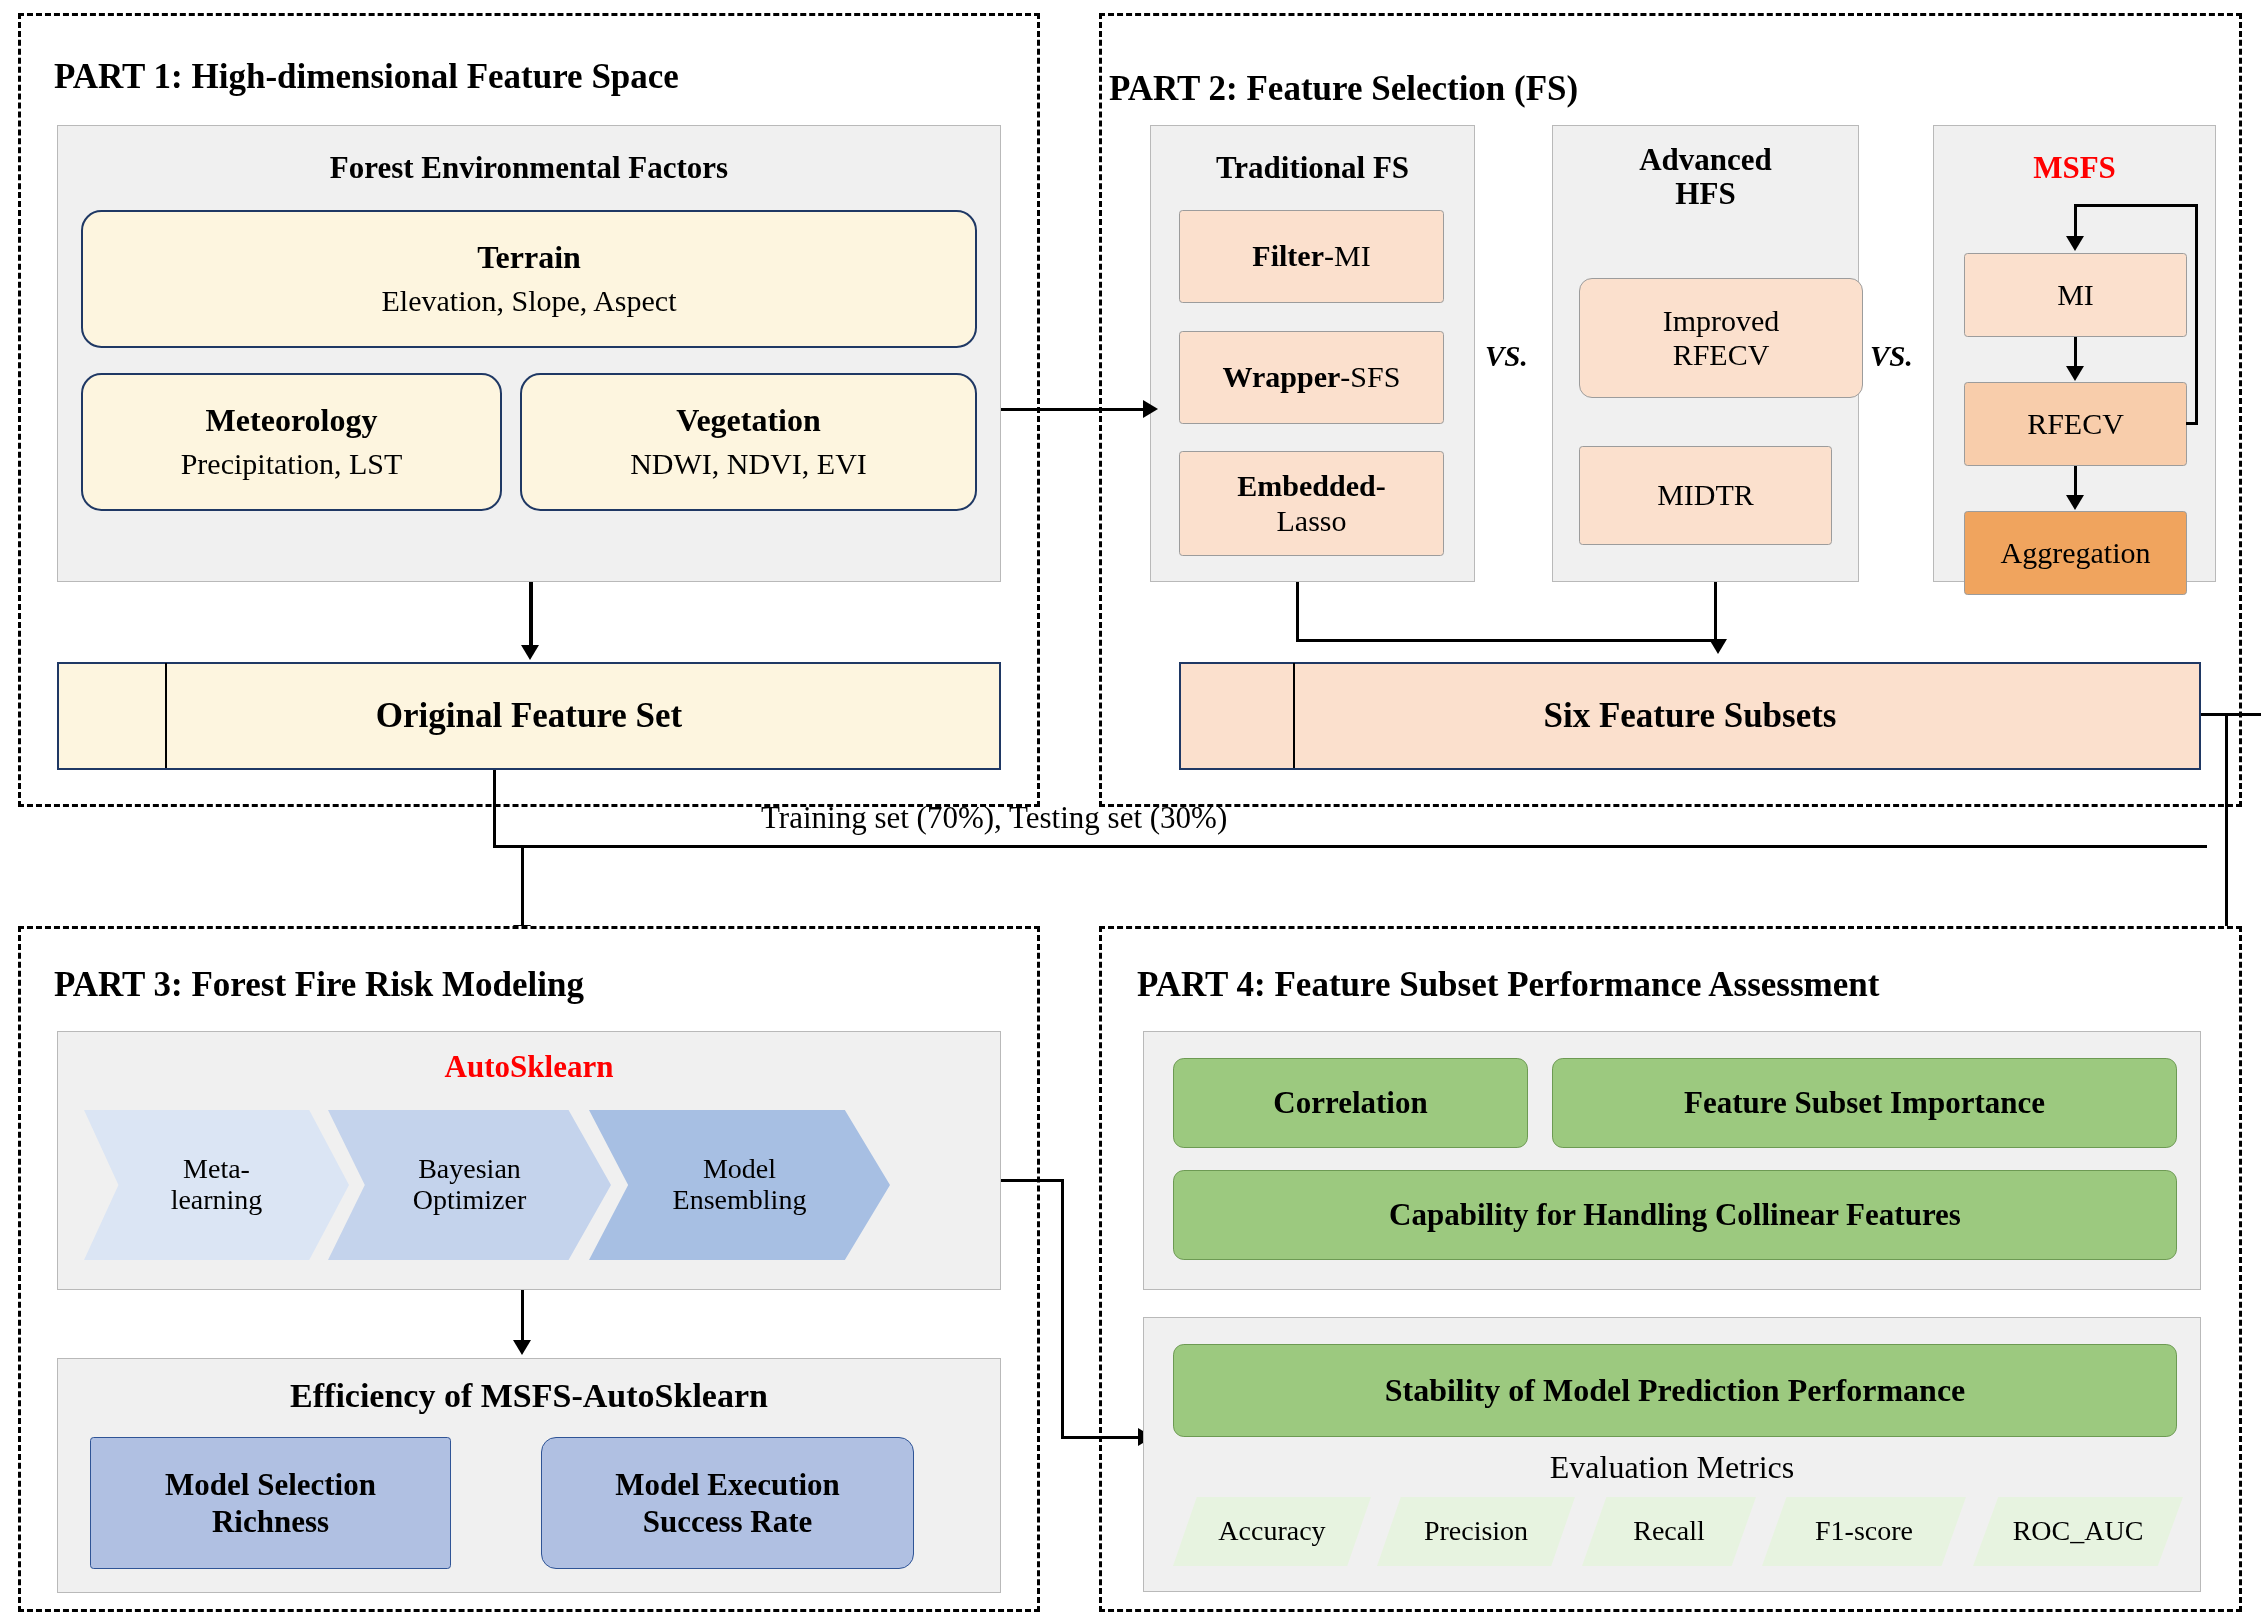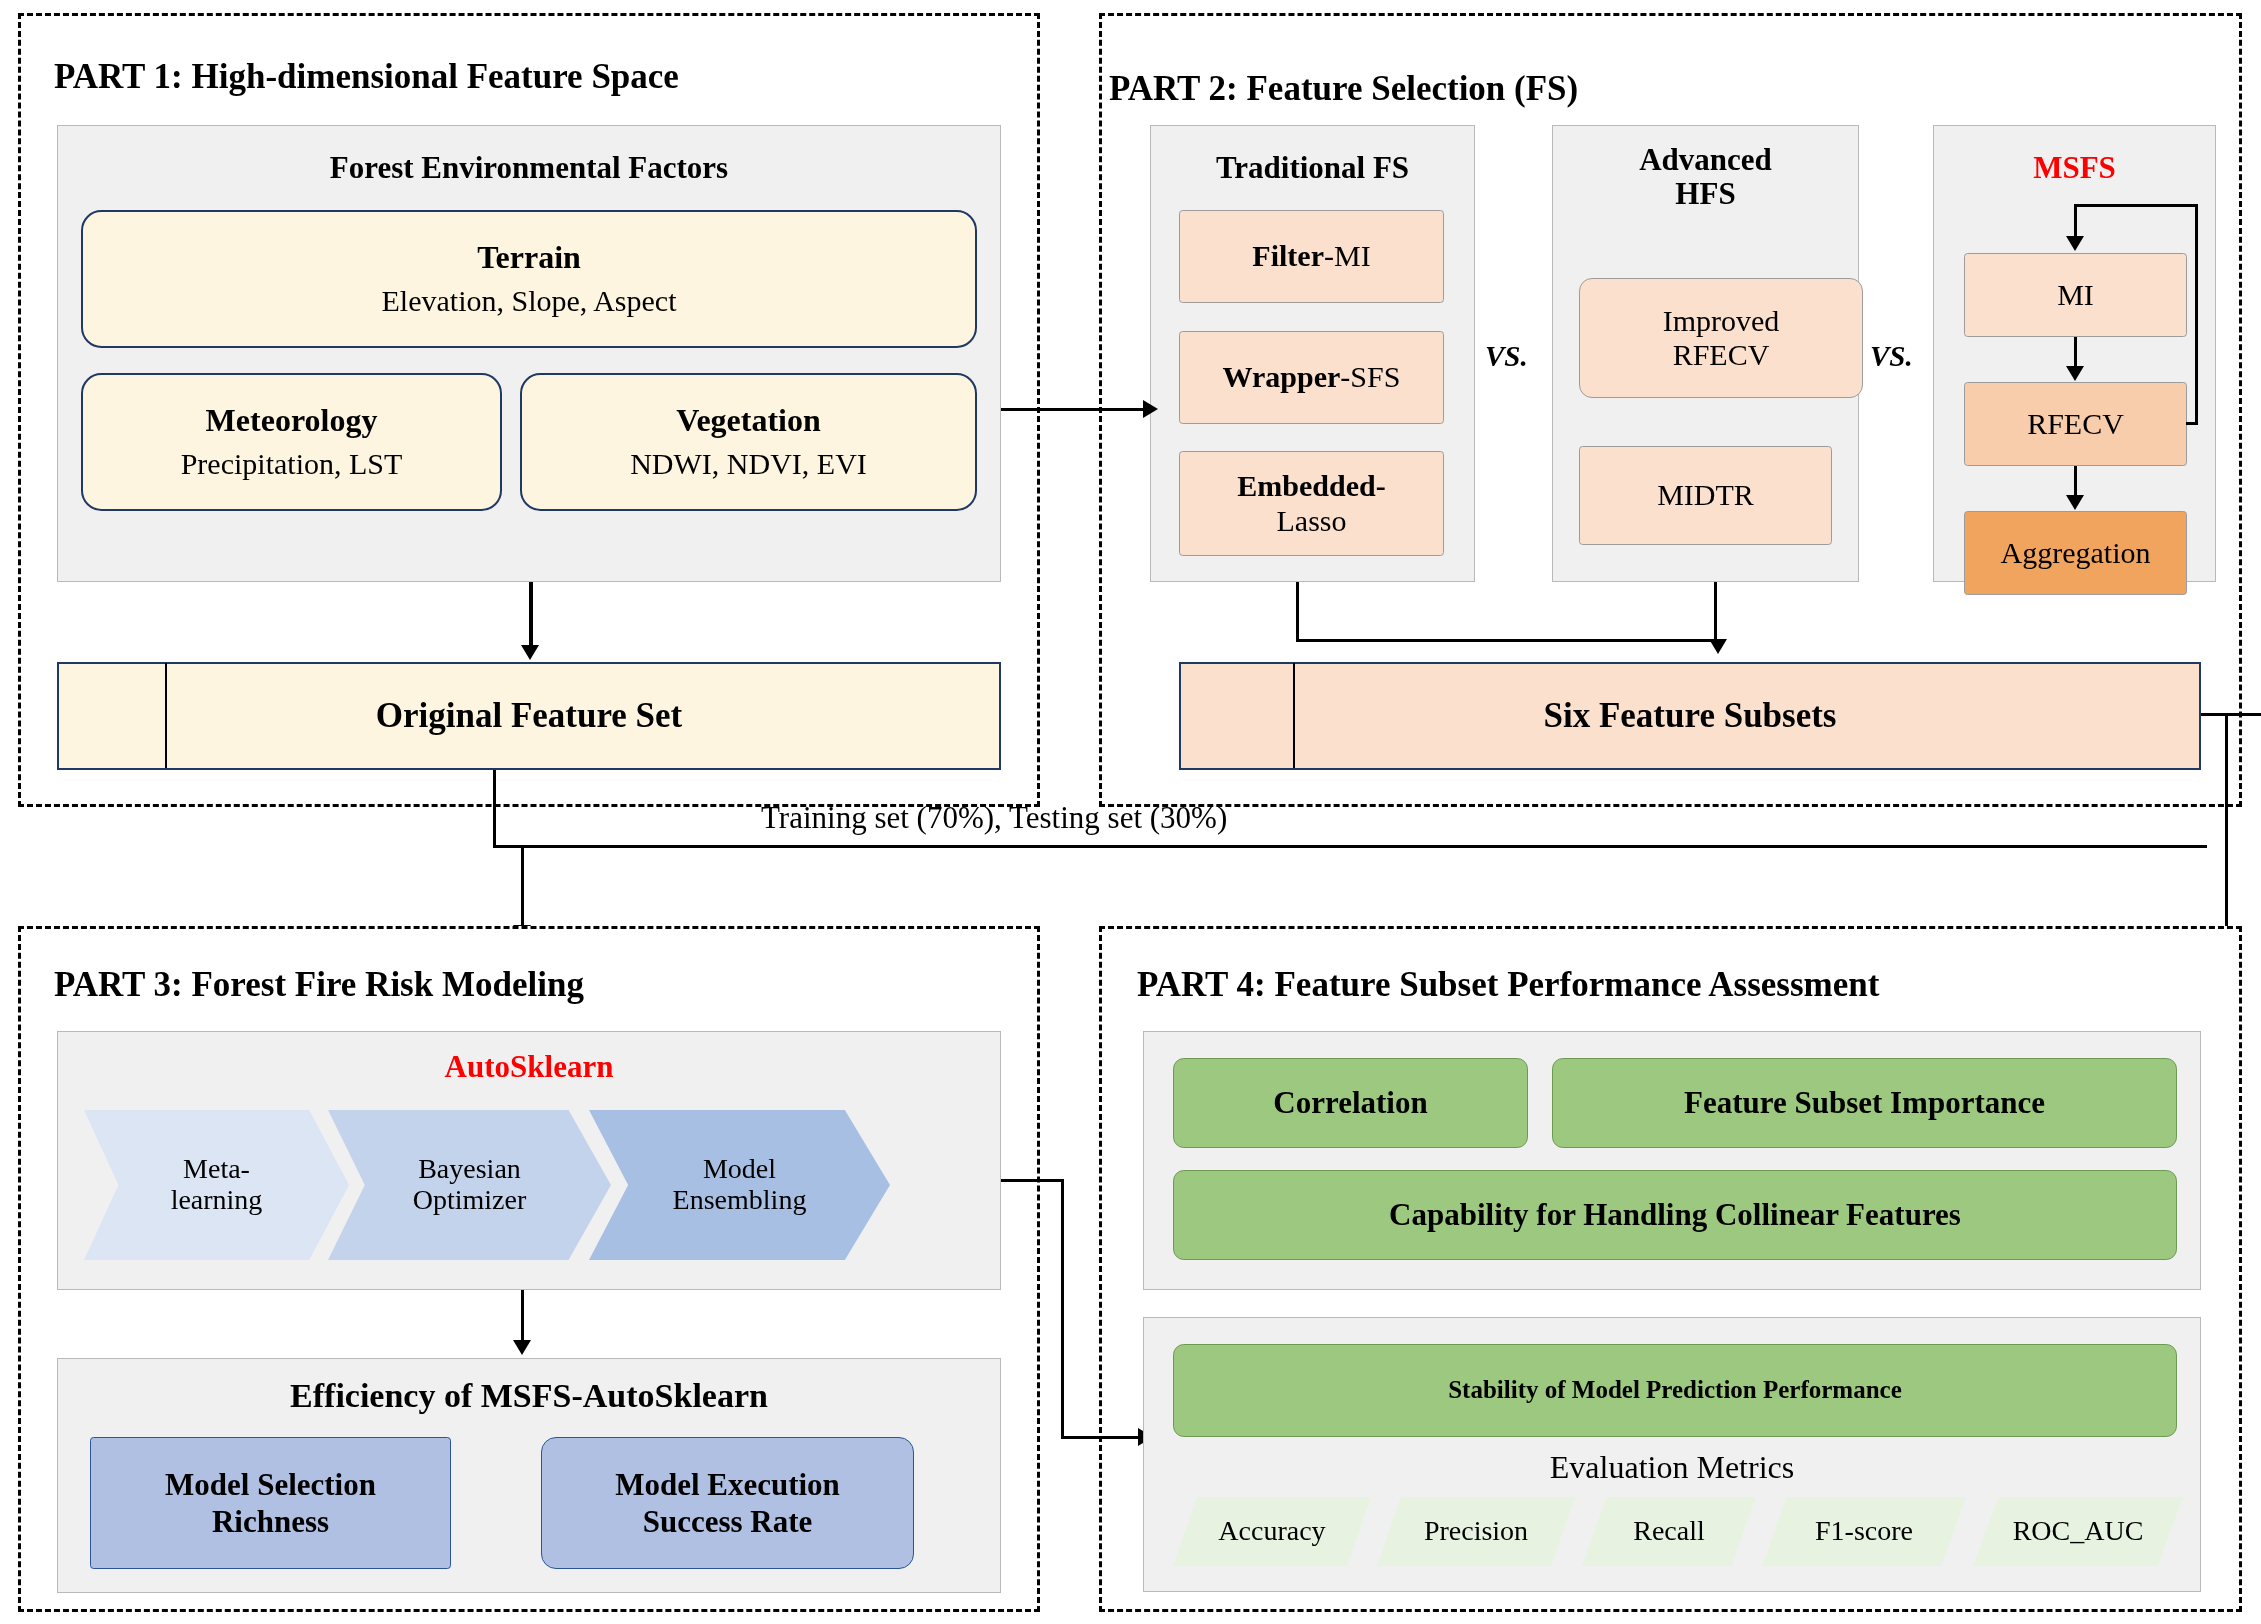--- a/index.html
+++ b/index.html
@@ -356,21 +356,21 @@
     <div class="b" style="font-size:31px;">Feature Subset Importance</div>
   </div>
 
   <div class="box green" style="left:1173px; top:1170px; width:1004px; height:90px;">
     <div class="b" style="font-size:31px;">Capability for Handling Collinear Features</div>
   </div>
 
   <div class="panel" style="left:1143px; top:1317px; width:1058px; height:275px;"></div>
 
   <div class="box green" style="left:1173px; top:1344px; width:1004px; height:93px;">
-    <div class="b" style="font-size:25px;">Stability of Model Prediction Performance</div>
+    <div class="b" style="font-size:32px;">Stability of Model Prediction Performance</div>
   </div>
 
   <div class="panel-title" style="left:1143px; top:1449px; width:1058px; font-weight:normal; font-size:32px;">Evaluation Metrics</div>
 
   <div class="chev lightgreen" style="left:1173px; top:1497px; width:198px; height:69px;
        clip-path: polygon(12% 0, 100% 0, 88% 100%, 0 100%); background:#e7f3e0; border:none; font-size:28px;">
     <span>Accuracy</span>
   </div>
   <div class="chev" style="left:1377px; top:1497px; width:198px; height:69px;
        clip-path: polygon(12% 0, 100% 0, 88% 100%, 0 100%); background:#e7f3e0; font-size:28px;">

